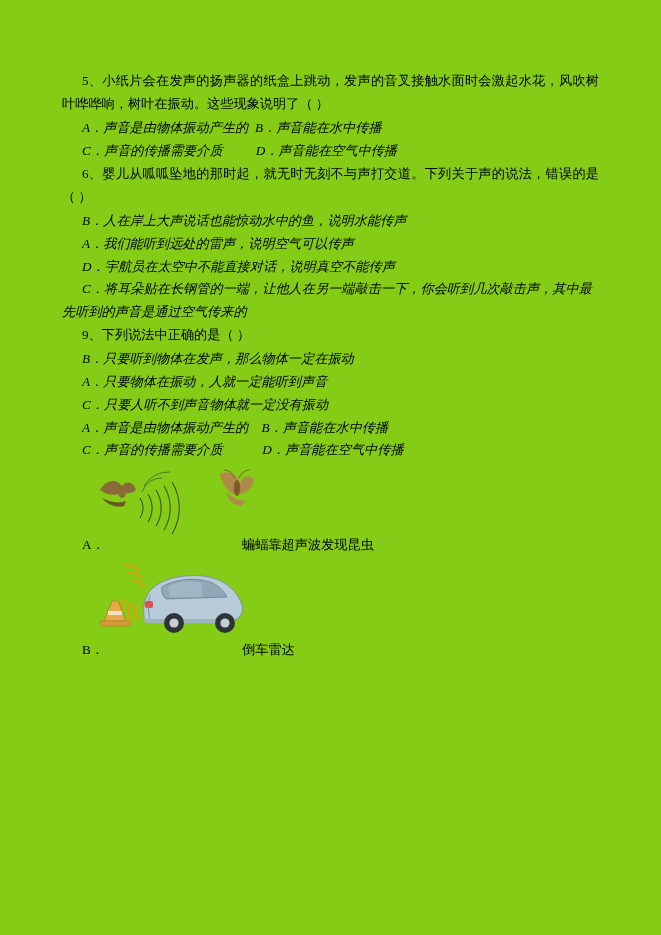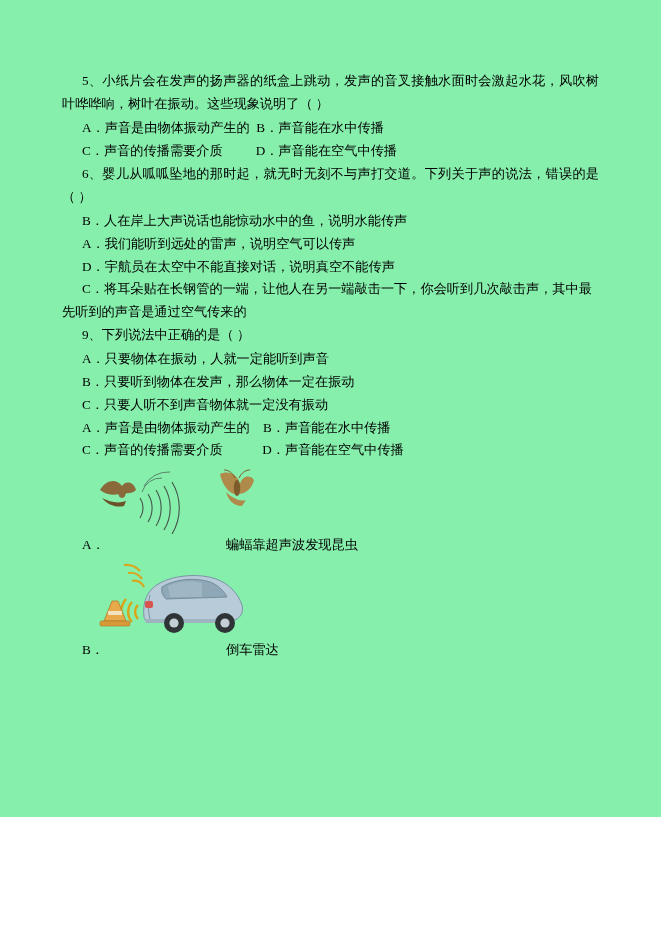--- a/index.html
+++ b/index.html
@@ -10,61 +10,62 @@
   body {
     width: 661px;
     height: 935px;
     font-family: "Liberation Serif", "DejaVu Serif", serif;
     color: #000000;
     overflow: hidden;
   }
   .page {
     position: relative;
     width: 661px;
-    height: 817px;
-    background: #86efac;
+    height: 935px;
+    background: #84cc16;
     box-sizing: border-box;
     padding: 70px 62px 55px 62px;
   }
   .q {
     margin: 0 0 2px 0;
     font-size: 13.2px;
     line-height: 1.72;
     text-align: justify;
   }
   .q-stem {
     text-indent: 20px;
   }
   .opt-line {
     margin: 0;
     font-size: 13.2px;
     line-height: 1.72;
     text-indent: 20px;
     white-space: pre;
+    font-style: italic;
   }
   .opt-line.wrap {
     white-space: normal;
     text-indent: 20px;
   }
   .figure-block {
     margin-top: 6px;
   }
   .fig-row {
     position: relative;
     min-height: 20px;
   }
   .fig-label {
     font-size: 13.2px;
     line-height: 1.6;
     text-indent: 20px;
     margin: 0;
   }
   .fig-caption {
     position: absolute;
-    left: 164px;
+    left: 180px;
     top: 0;
     font-size: 13.2px;
     line-height: 1.6;
   }
   
   .bat-wrap { position: relative; height: 66px; width: 250px; margin-left: 30px; }
   .car-wrap { position: relative; height: 78px; width: 250px; margin-left: 20px; }
   svg { display: block; }
 </style>
 </head>
@@ -81,22 +82,22 @@
   <div>
     <p class="q q-stem">6、婴儿从呱呱坠地的那时起，就无时无刻不与声打交道。下列关于声的说法，错误的是（        ）</p>
     <p class="opt-line">B．人在岸上大声说话也能惊动水中的鱼，说明水能传声</p>
     <p class="opt-line">A．我们能听到远处的雷声，说明空气可以传声</p>
     <p class="opt-line">D．宇航员在太空中不能直接对话，说明真空不能传声</p>
     <p class="opt-line wrap">C．将耳朵贴在长钢管的一端，让他人在另一端敲击一下，你会听到几次敲击声，其中最先听到的声音是通过空气传来的</p>
   </div>
 
   <div>
     <p class="q q-stem">9、下列说法中正确的是（        ）</p>
+    <p class="opt-line">B．只要听到物体在发声，那么物体一定在振动</p>
     <p class="opt-line">A．只要物体在振动，人就一定能听到声音</p>
-    <p class="opt-line">B．只要听到物体在发声，那么物体一定在振动</p>
     <p class="opt-line">C．只要人听不到声音物体就一定没有振动</p>
   </div>
 
   <div>
     <p class="opt-line">A．声音是由物体振动产生的    B．声音能在水中传播</p>
     <p class="opt-line">C．声音的传播需要介质            D．声音能在空气中传播</p>
   </div>
 
   <div>
 

